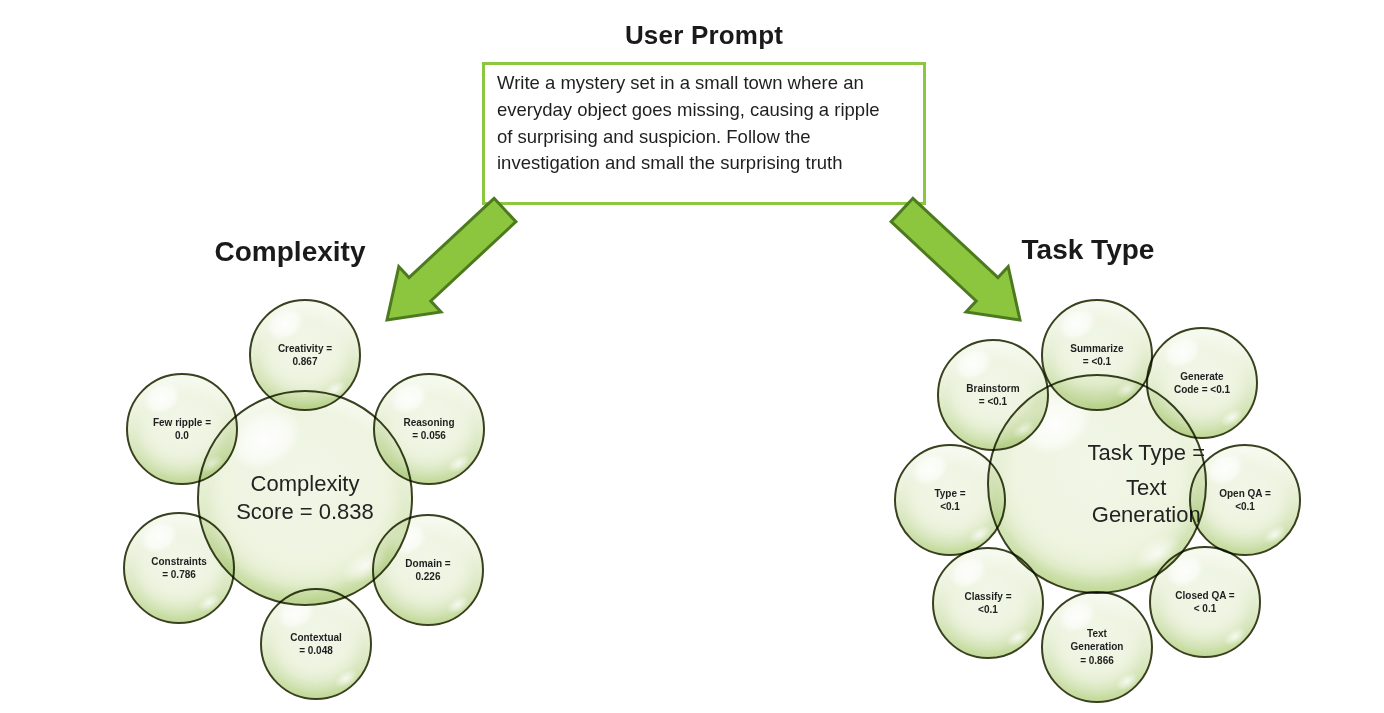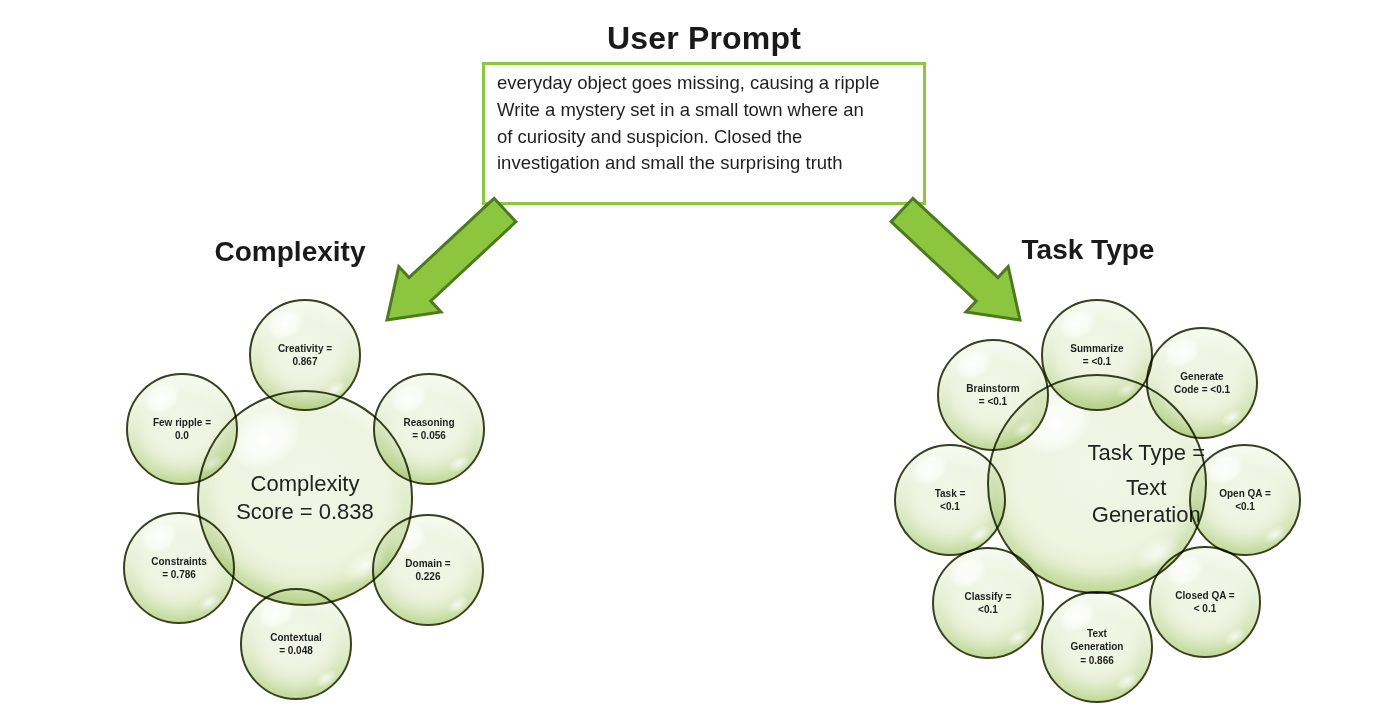--- a/index.html
+++ b/index.html
@@ -5,21 +5,21 @@
   html,body{margin:0;padding:0;}
   body{
     width:1384px;height:713px;background:#ffffff;position:relative;overflow:hidden;
     font-family:"Liberation Sans",sans-serif;color:#1f1f1f;
   }
   .abs{position:absolute;}
 
   
   .page-title{
     left:482px;top:20px;width:444px;text-align:center;
-    font-size:32px;font-weight:600;color:#1a1a1a;letter-spacing:0.2px;
+    font-size:26px;font-weight:600;color:#1a1a1a;letter-spacing:0.2px;
   }
   .cluster-title{font-size:28px;font-weight:600;color:#1a1a1a;text-align:center;width:220px;}
   .title-left{left:180px;top:236px;}
   .title-right{left:978px;top:234px;}
 
   
   .prompt-box{
     left:482px;top:62px;width:444px;height:143px;box-sizing:border-box;
     border:3px solid #8dc63f;background:#ffffff;
     padding:5px 12px;font-size:18.5px;line-height:26.8px;color:#1f1f1f;
@@ -58,42 +58,42 @@
   .center-bubble .btxt{font-size:22px;font-weight:normal;line-height:1.27;color:#232323;}
   .gap{margin-bottom:7px;}
 
   
   .left-center{left:197px;top:390px;width:216px;height:216px;}
   .s-creativity{left:249px;top:299px;width:112px;height:112px;}
   .s-fewshots{left:126px;top:373px;width:112px;height:112px;}
   .s-reasoning{left:373px;top:373px;width:112px;height:112px;}
   .s-constraints{left:123px;top:512px;width:112px;height:112px;}
   .s-domain{left:372px;top:514px;width:112px;height:112px;}
-  .s-contextual{left:240px;top:588px;width:112px;height:112px;}
+  .s-contextual{left:260px;top:588px;width:112px;height:112px;}
 
   
   .right-center{left:987px;top:374px;width:220px;height:220px;justify-content:flex-end;}
   .s-summarize{left:1041px;top:299px;width:112px;height:112px;}
   .s-brainstorm{left:937px;top:339px;width:112px;height:112px;}
   .s-gencode{left:1146px;top:327px;width:112px;height:112px;}
   .s-chat{left:894px;top:444px;width:112px;height:112px;}
   .s-openqa{left:1189px;top:444px;width:112px;height:112px;}
   .s-classify{left:932px;top:547px;width:112px;height:112px;}
   .s-closedqa{left:1149px;top:546px;width:112px;height:112px;}
   .s-textgen{left:1041px;top:591px;width:112px;height:112px;}
 </style>
 </head>
 <body>
 
 <div class="abs page-title">User Prompt</div>
 
 <div class="abs prompt-box">
+  <div>Write a mystery set in a small town where an</div>
   <div>everyday object goes missing, causing a ripple</div>
-  <div>Write a mystery set in a small town where an</div>
-  <div>of curiosity and suspicion. Closed the</div>
+  <div>of surprising and suspicion. Follow the</div>
   <div>investigation and small the surprising truth</div>
 </div>
 
 <svg class="abs arrow arrow-left" width="150" height="140" viewBox="0 0 150 140">
   <polygon points="119.1,6.3 34.0,85.6 23.8,74.6 12,128 66.0,120.0 55.8,109.0 140.9,29.7"></polygon>
 </svg>
 <svg class="abs arrow arrow-right" width="150" height="140" viewBox="0 0 150 140">
   <polygon points="1.1,29.7 86.2,109.0 76.0,120.0 130,128 118.2,74.6 108.0,85.6 22.9,6.3"></polygon>
 </svg>
 
@@ -163,21 +163,21 @@
   </div>
 </div>
 <div class="bubble sat s-gencode">
   <div class="btxt">
     <div>Generate</div>
     <div>Code = &lt;0.1</div>
   </div>
 </div>
 <div class="bubble sat s-chat">
   <div class="btxt">
-    <div>Task =</div>
+    <div>Type =</div>
     <div>&lt;0.1</div>
   </div>
 </div>
 <div class="bubble sat s-openqa">
   <div class="btxt">
     <div>Open QA =</div>
     <div>&lt;0.1</div>
   </div>
 </div>
 <div class="bubble sat s-classify">

